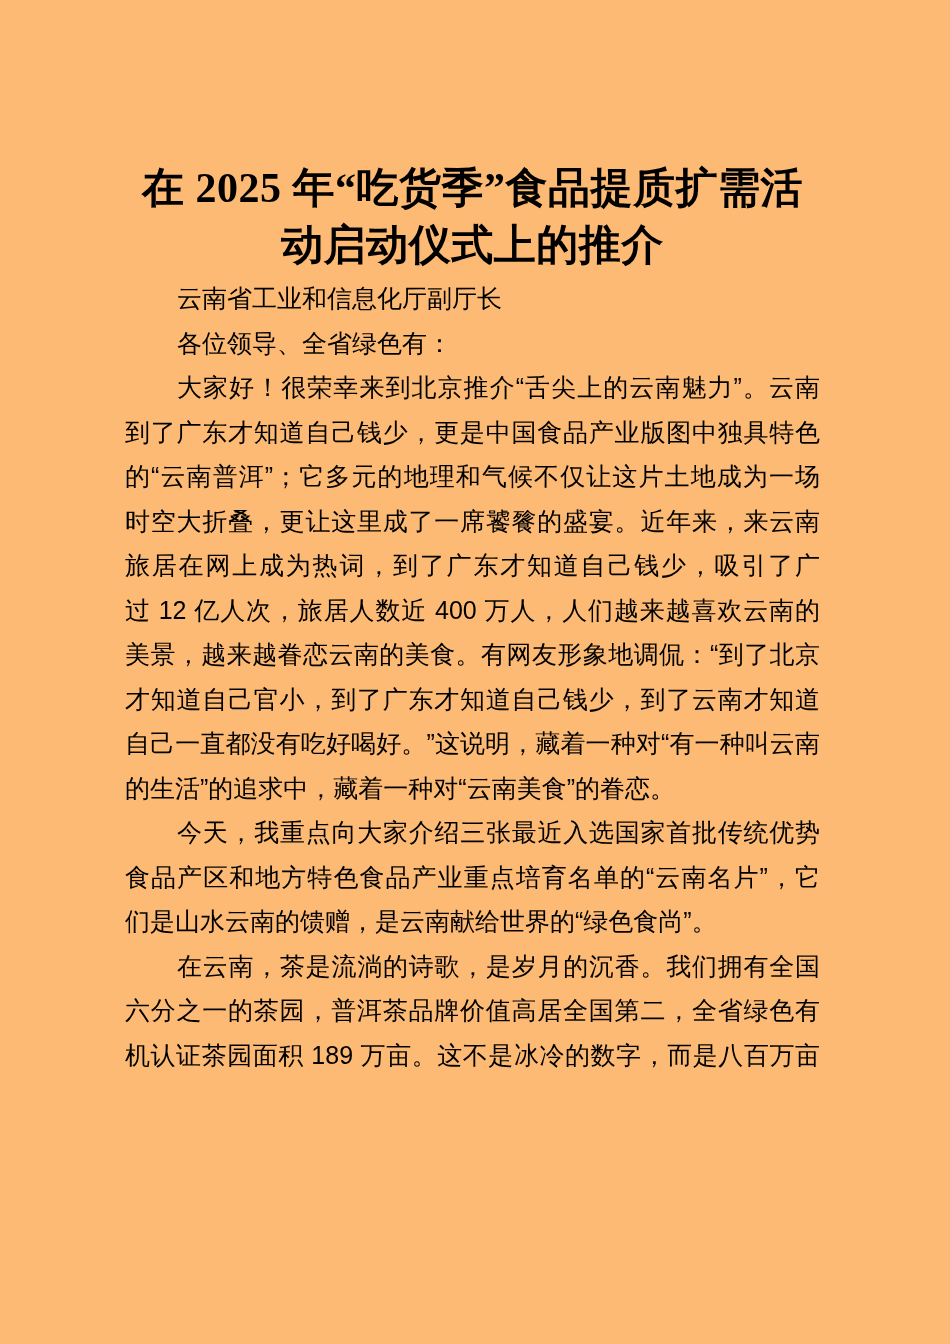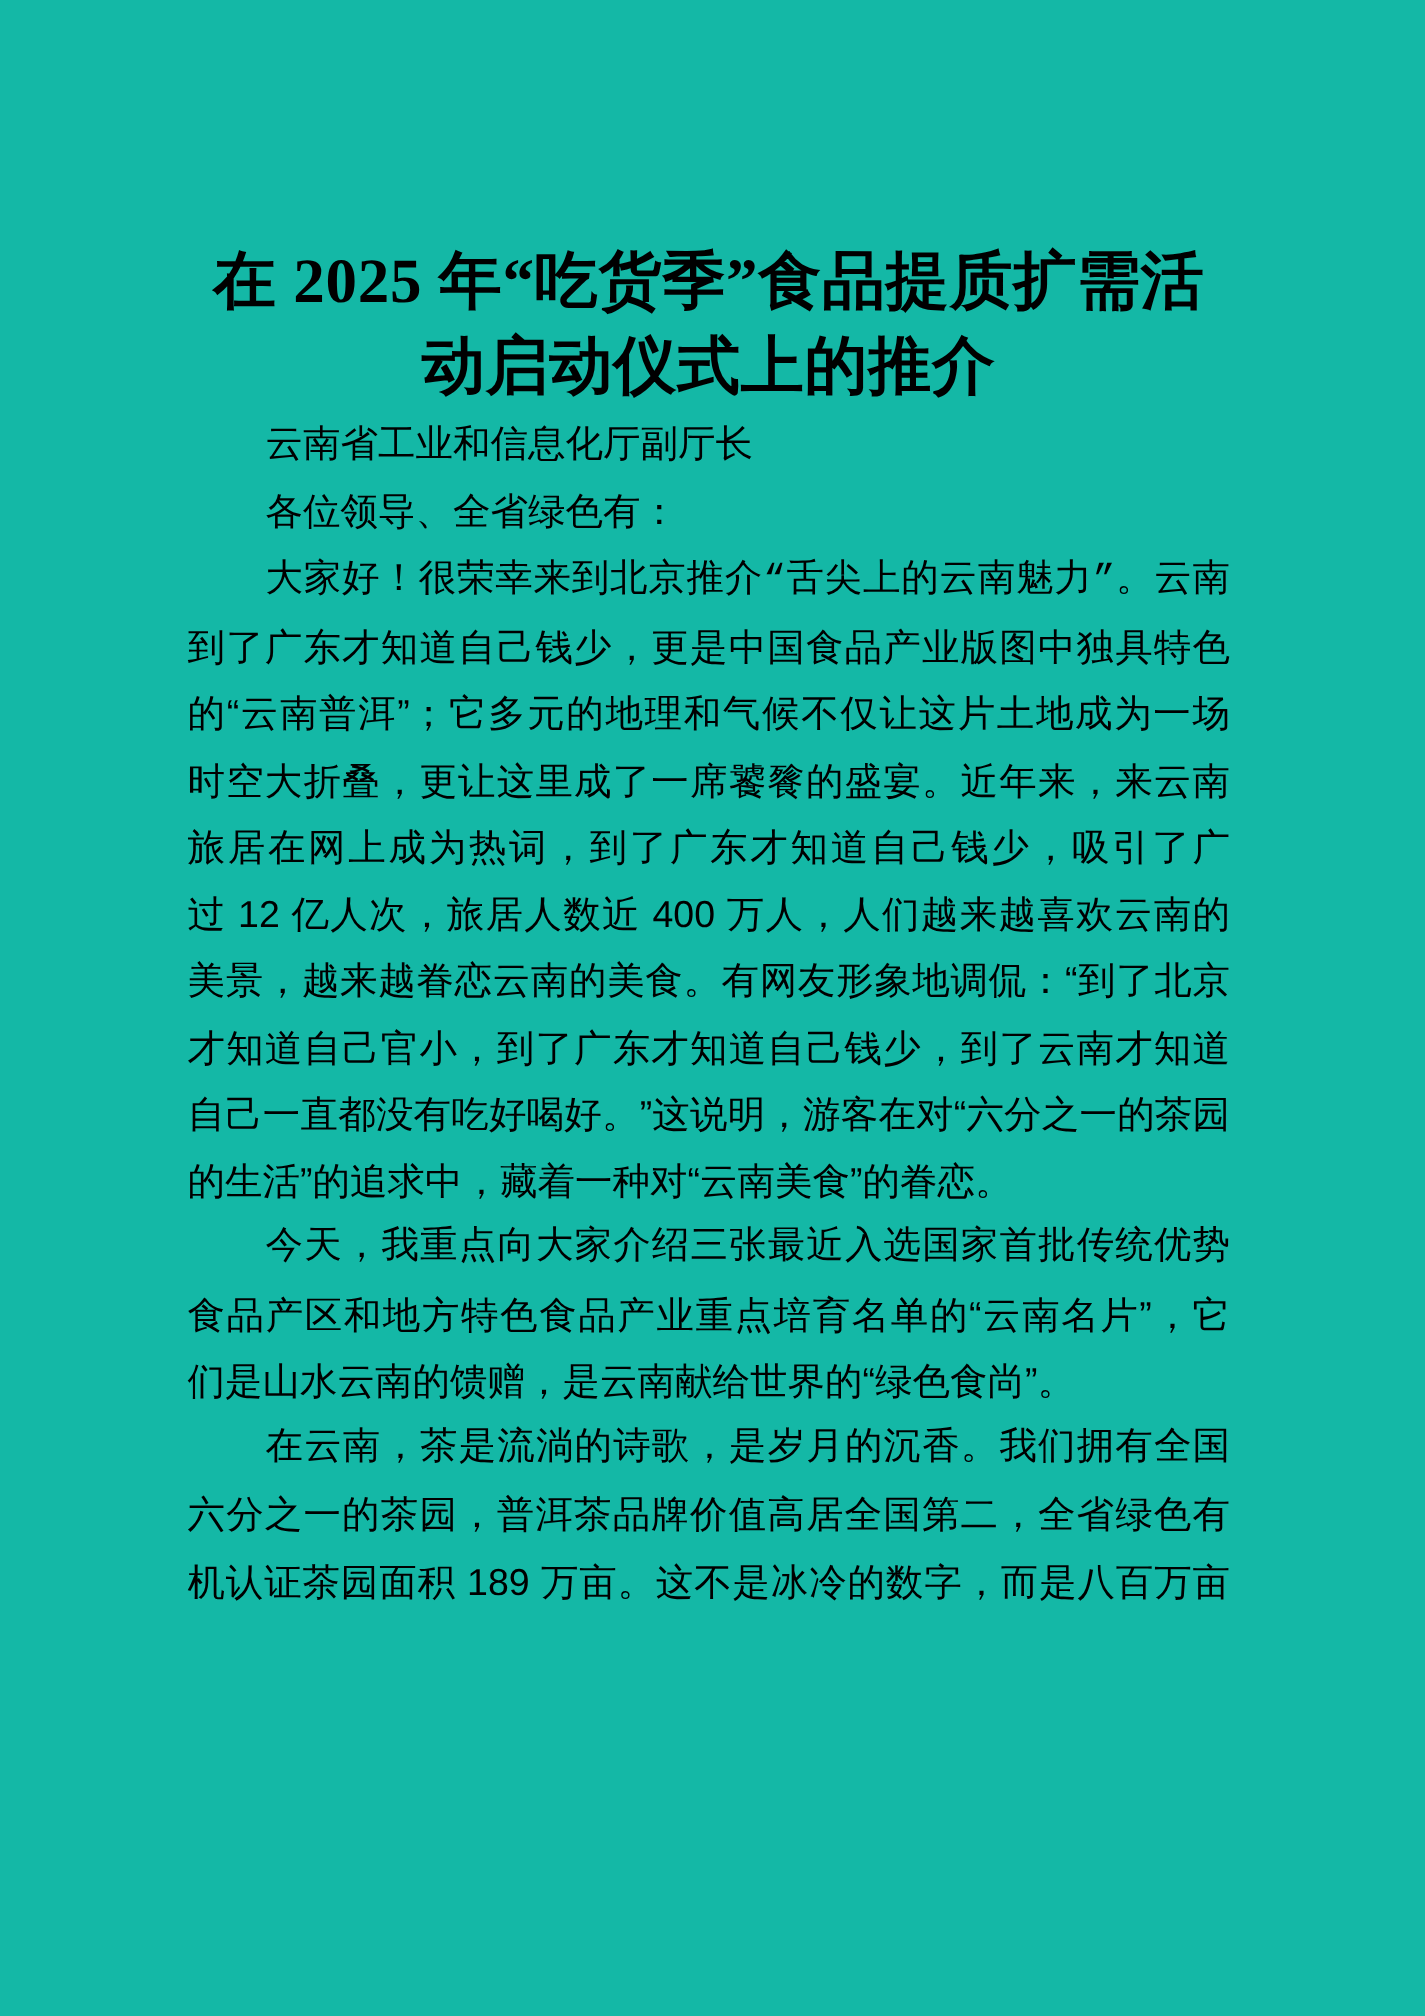--- a/index.html
+++ b/index.html
@@ -4,21 +4,21 @@
 <style>
   html, body {
     margin: 0;
     padding: 0;
     background: #ffffff;
   }
   .page {
     position: relative;
     width: 950px;
     height: 1344px;
-    background: #14b8a6;
+    background: #fdba74;
     overflow: hidden;
   }
   .content {
     position: absolute;
     top: 0;
     left: 125px;
     width: 695px;
   }
   .doc-title {
     margin-top: 160px;
@@ -43,21 +43,20 @@
     overflow: hidden;
     text-align: left;
   }
   .doc-line.justify {
     text-align: justify;
     text-align-last: justify;
     text-justify: inter-ideograph;
   }
   .doc-line.indent {
     text-indent: 52px;
-    font-family: Liberation Mono, monospace;
   }
 </style>
 </head>
 <body>
 
 <div class="page">
   <div class="content">
     <div class="doc-title">
       <div class="title-line">在 2025 年“吃货季”食品提质扩需活</div>
       <div class="title-line">动启动仪式上的推介</div>
@@ -66,21 +65,21 @@
         <div class="doc-line indent">云南省工业和信息化厅副厅长</div>
         <div class="doc-line indent">各位领导、全省绿色有：</div>
         <div class="doc-line indent justify">大家好！很荣幸来到北京推介“舌尖上的云南魅力”。云南</div>
         <div class="doc-line justify">到了广东才知道自己钱少，更是中国食品产业版图中独具特色</div>
         <div class="doc-line justify">的“云南普洱”；它多元的地理和气候不仅让这片土地成为一场</div>
         <div class="doc-line justify">时空大折叠，更让这里成了一席饕餮的盛宴。近年来，来云南</div>
         <div class="doc-line justify">旅居在网上成为热词，到了广东才知道自己钱少，吸引了广</div>
         <div class="doc-line justify">过 12 亿人次，旅居人数近 400 万人，人们越来越喜欢云南的</div>
         <div class="doc-line justify">美景，越来越眷恋云南的美食。有网友形象地调侃：“到了北京</div>
         <div class="doc-line justify">才知道自己官小，到了广东才知道自己钱少，到了云南才知道</div>
-        <div class="doc-line justify">自己一直都没有吃好喝好。”这说明，游客在对“六分之一的茶园</div>
+        <div class="doc-line justify">自己一直都没有吃好喝好。”这说明，藏着一种对“有一种叫云南</div>
         <div class="doc-line">的生活”的追求中，藏着一种对“云南美食”的眷恋。</div>
         <div class="doc-line indent justify">今天，我重点向大家介绍三张最近入选国家首批传统优势</div>
         <div class="doc-line justify">食品产区和地方特色食品产业重点培育名单的“云南名片”，它</div>
         <div class="doc-line">们是山水云南的馈赠，是云南献给世界的“绿色食尚”。</div>
         <div class="doc-line indent justify">在云南，茶是流淌的诗歌，是岁月的沉香。我们拥有全国</div>
         <div class="doc-line justify">六分之一的茶园，普洱茶品牌价值高居全国第二，全省绿色有</div>
         <div class="doc-line justify">机认证茶园面积 189 万亩。这不是冰冷的数字，而是八百万亩</div>
       </div>
   </div>
 </div>

